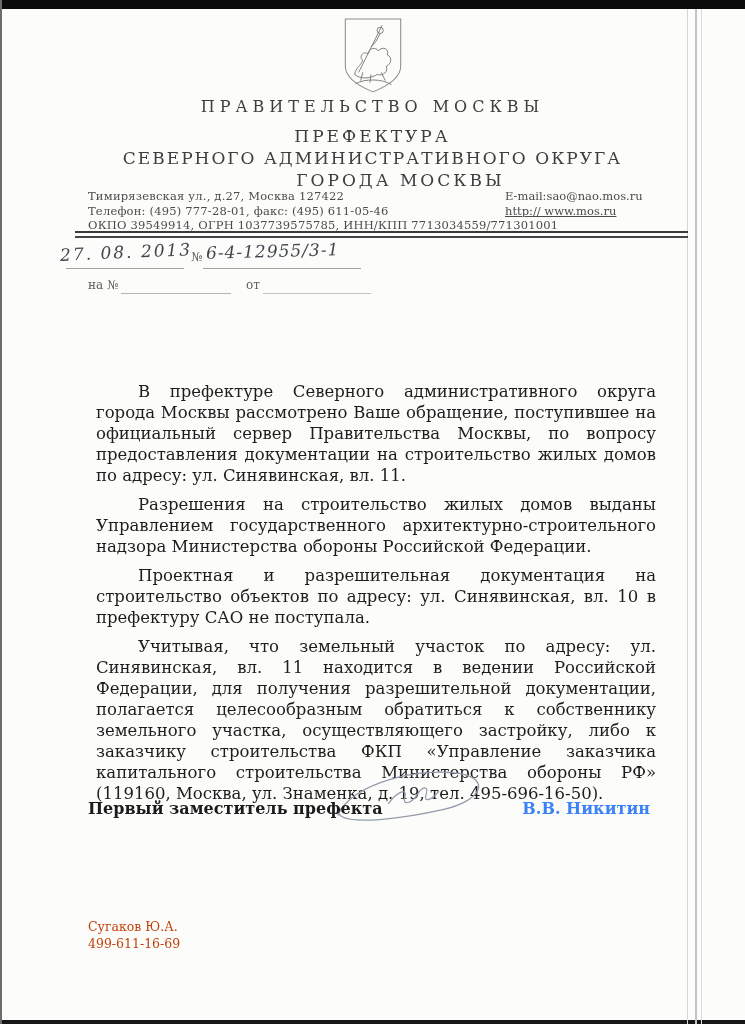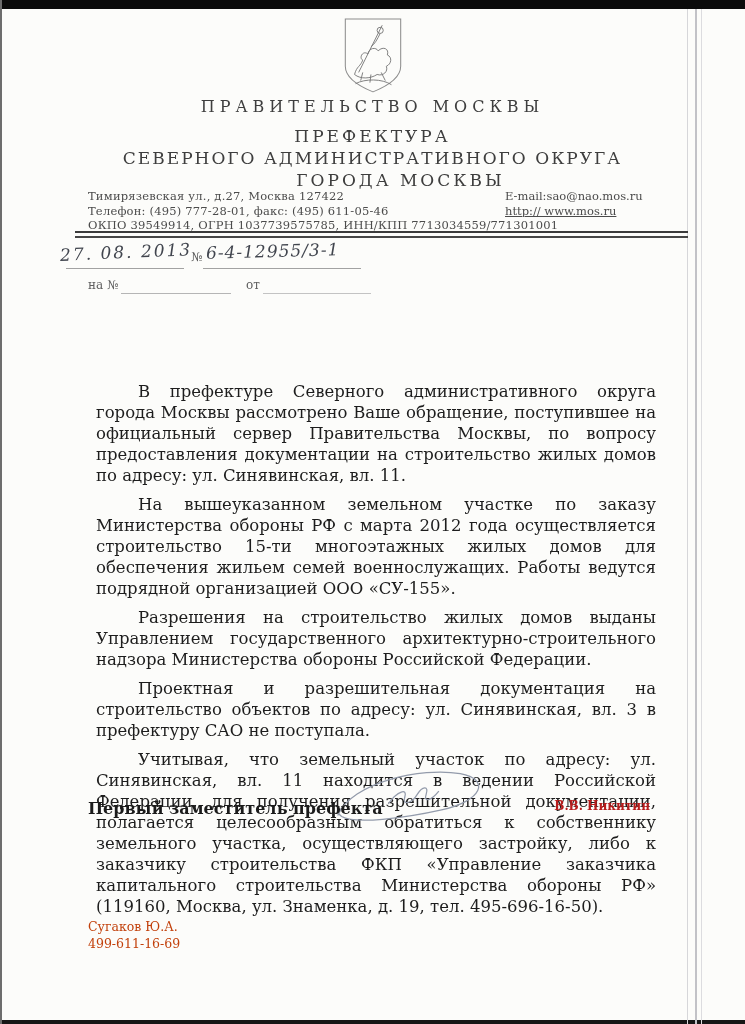--- a/index.html
+++ b/index.html
@@ -53,21 +53,21 @@
 
   
   .body-text{position:absolute;left:88px;top:373px;width:576px;
     font-size:16.5px;line-height:21px;color:#1d1d1d;text-align:justify;}
   .body-text p{margin:8px;text-indent:42px;}
 
   
   .sig-row{position:absolute;left:88px;top:799px;width:566px;display:flex;
     justify-content:space-between;align-items:flex-start;}
   .sig-title{font-weight:bold;font-size:16px;color:#1b1b1b;}
-  .sig-name{font-weight:bold;font-size:12px;color:#b91c1c;padding-right:4px;padding-left:28px;}
+  .sig-name{font-weight:bold;font-size:16px;color:#3b82f6;padding-right:4px;padding-left:28px;}
   .autograph{position:absolute;left:328px;top:762px;width:175px;height:72px;}
 
   
   .footer{position:absolute;left:88px;top:919px;font-size:12.5px;line-height:16.5px;color:#c2410c;}
 </style>
 </head>
 <body>
 
 <div class="paper">
 
@@ -114,23 +114,22 @@
   <div class="hand hand-num">6-4-12955/3-1</div>
   <div class="uline ul-date"></div>
   <div class="uline ul-num"></div>
   <div class="reply-label lbl-na">на №</div>
   <div class="reply-label lbl-ot">от</div>
   <div class="uline ul-na"></div>
   <div class="uline ul-ot"></div>
 
   <div class="body-text">
     <p>В префектуре Северного административного округа города Москвы рассмотрено Ваше обращение, поступившее на официальный сервер Правительства Москвы, по вопросу предоставления документации на строительство жилых домов по адресу: ул. Синявинская, вл. 11.</p>
-    <p>На вышеуказанном земельном участке по заказу Министерства обороны РФ с марта 2012 года осуществляется строительство 15-ти многоэтажных жилых домов для обеспечения жильем семей военнослужащих. Работы ведутся подрядной организацией ООО «СУ-155».</p>
     <p>Разрешения на строительство жилых домов выданы Управлением государственного архитектурно-строительного надзора Министерства обороны Российской Федерации.</p>
-    <p>Проектная и разрешительная документация на строительство объектов по адресу: ул. Синявинская, вл. 3 в префектуру САО не поступала.</p>
+    <p>Проектная и разрешительная документация на строительство объектов по адресу: ул. Синявинская, вл. 10 в префектуру САО не поступала.</p>
     <p>Учитывая, что земельный участок по адресу: ул. Синявинская, вл. 11 находится в ведении Российской Федерации, для получения разрешительной документации, полагается целесообразным обратиться к собственнику земельного участка, осуществляющего застройку, либо к заказчику строительства ФКП «Управление заказчика капитального строительства Министерства обороны РФ» (119160, Москва, ул. Знаменка, д. 19, тел. 495-696-16-50).</p>
   </div>
 
   <div class="autograph">
     <svg viewBox="0 0 180 72" width="175" height="72" fill="none" stroke="#939bab" stroke-width="1.3">
       <path d="M10,54 C24,20 96,4 136,11 C168,17 158,39 118,48 C78,57 28,63 14,55 C10,52 10,50 13,47"></path>
       <path d="M62,42 C72,28 82,26 79,35 C76,44 86,42 92,32 C97,24 104,23 101,32 C98,41 106,39 114,29"></path>
     </svg>
   </div>
   <div class="sig-row">

